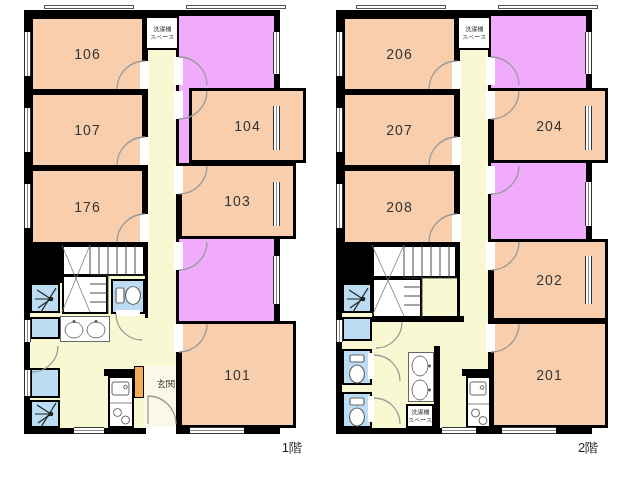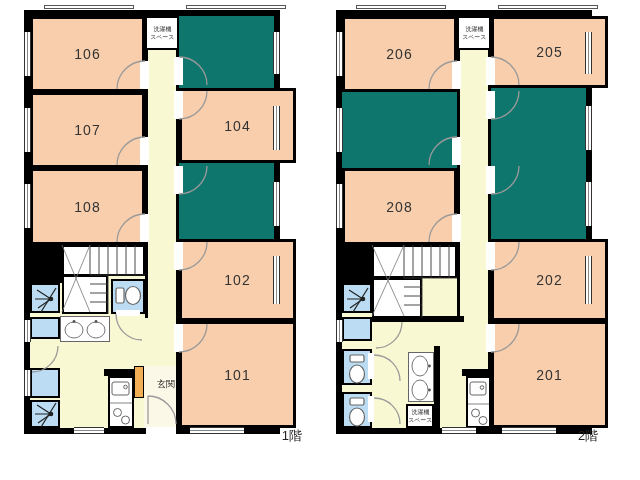--- a/index.html
+++ b/index.html
@@ -1,19 +1,19 @@
 <!DOCTYPE html>
 <html style="--room-fill: #f8ceac; --hall-fill: #f8f8d2; --wet-fill: #bbdcf3; --entrance-fill: #fcf8e8; --accent-orange: #f2ae55; --wall: #000000; --arc: #9a9a9a;"><head>
 <meta charset="utf-8">
 <style>
   html,body{margin:0;padding:0;background:#ffffff;}
   *{box-sizing:border-box;}
   .stage{position:relative;width:640px;height:480px;background:#fff;overflow:hidden;
          font-family:"Liberation Sans","DejaVu Sans",sans-serif;}
-  .plan{position:absolute;width:256px;height:424px;border:6px solid var(--wall);background:#0f766e;}
+  .plan{position:absolute;width:256px;height:424px;border:6px solid var(--wall);background:#f0abfc;}
   .room{position:absolute;background:var(--room-fill);border:3px solid var(--wall);
         display:flex;align-items:center;justify-content:center;}
   .rlabel{font-size:14px;color:#333;letter-spacing:1px;}
   .hall{position:absolute;background:var(--hall-fill);}
   .wallfill{position:absolute;background:var(--wall);}
   .wet{position:absolute;background:var(--wet-fill);border:2px solid var(--wall);}
   .whitebox{position:absolute;background:#fff;border:2px solid var(--wall);}
   .thinbox{position:absolute;background:#fff;border:1px solid #666;}
   .accentbox{position:absolute;background:var(--accent-orange);border:1px solid var(--wall);}
   .entry{position:absolute;background:var(--entrance-fill);display:flex;justify-content:center;
@@ -22,47 +22,47 @@
   .svgo{position:absolute;left:0;top:0;pointer-events:none;}
   .win-v{position:absolute;width:7px;background:linear-gradient(to right,
          #333 0 1px,#fff 1px 3px,#888 3px 4px,#fff 4px 6px,#333 6px 7px);}
   .win-h{position:absolute;height:7px;background:linear-gradient(to bottom,
          #333 0 1px,#fff 1px 3px,#888 3px 4px,#fff 4px 6px,#333 6px 7px);}
   .gap-h{position:absolute;height:7px;background:#fff;}
   .deck{position:absolute;height:4px;background:#fff;border:1px solid #555;}
   .laundrybox{position:absolute;background:#ffffff;border:2px solid var(--wall);
               display:flex;flex-direction:column;align-items:center;justify-content:center;z-index:6;}
   .laundrybox span{font-size:7px;line-height:8px;color:#222;white-space:nowrap;transform:scale(.85);}
-  .floorlabel{position:absolute;font-size:13px;color:#222;width:52px;text-align:right;}
+  .floorlabel{position:absolute;font-size:13px;color:#222;width:52px;text-align:right;margin-top:12px;}
 </style>
 </head>
 <body>
 
 <div class="stage">
 
   <div class="plan" style="left:24px;top:10px;">
 
     <div class="hall" style="left:0;top:229px;width:149px;height:183px;"></div>
     <div class="hall" style="left:115px;top:0;width:34px;height:352px;"></div>
 
     <div class="room" style="left:0;top:0;width:115px;height:76px;">
         <span class="rlabel">106</span>
       </div>
     <div class="room" style="left:0;top:76px;width:115px;height:76px;">
         <span class="rlabel">107</span>
       </div>
     <div class="room" style="left:0;top:152px;width:115px;height:77px;">
-        <span class="rlabel">108</span>
-      </div>
-
-    <div class="room" style="left:149px;top:72px;width:117px;height:75px;">
+        <span class="rlabel">176</span>
+      </div>
+
+    <div class="room" style="left:159px;top:72px;width:117px;height:75px;">
         <span class="rlabel">104</span>
       </div>
-    <div class="room" style="left:149px;top:223px;width:117px;height:82px;">
-        <span class="rlabel">102</span>
+    <div class="room" style="left:149px;top:147px;width:117px;height:76px;">
+        <span class="rlabel">103</span>
       </div>
     <div class="room" style="left:149px;top:305px;width:117px;height:107px;">
         <span class="rlabel">101</span>
       </div>
 
     <div class="wallfill" style="left:115px;top:0;width:3px;height:302px;"></div>
     <div class="wallfill" style="left:146px;top:0;width:3px;height:412px;"></div>
 
     <div class="wallfill" style="left:0;top:229px;width:32px;height:38px;"></div>
     <div class="whitebox" style="left:32px;top:229px;width:83px;height:31px;"></div>
@@ -170,25 +170,28 @@
     </div>
   </div>
 
   <div class="plan" style="left:336px;top:10px;text-align:right;">
     <div class="hall" style="left:0;top:229px;width:149px;height:183px;"></div>
     <div class="hall" style="left:115px;top:0;width:34px;height:352px;"></div>
 
     <div class="room" style="left:0;top:0;width:115px;height:76px;">
         <span class="rlabel">206</span>
       </div>
+    <div class="room" style="left:0;top:76px;width:115px;height:76px;">
+        <span class="rlabel">207</span>
+      </div>
     <div class="room" style="left:0;top:152px;width:115px;height:77px;">
         <span class="rlabel">208</span>
       </div>
-    <div class="room" style="left:149px;top:0;width:117px;height:72px;">
-        <span class="rlabel">205</span>
+    <div class="room" style="left:149px;top:72px;width:117px;height:75px;">
+        <span class="rlabel">204</span>
       </div>
     <div class="room" style="left:149px;top:223px;width:117px;height:82px;">
         <span class="rlabel">202</span>
       </div>
     <div class="room" style="left:149px;top:305px;width:117px;height:107px;">
         <span class="rlabel">201</span>
       </div>
 
     <div class="wallfill" style="left:115px;top:0;width:3px;height:302px;"></div>
     <div class="wallfill" style="left:146px;top:0;width:3px;height:412px;"></div>

